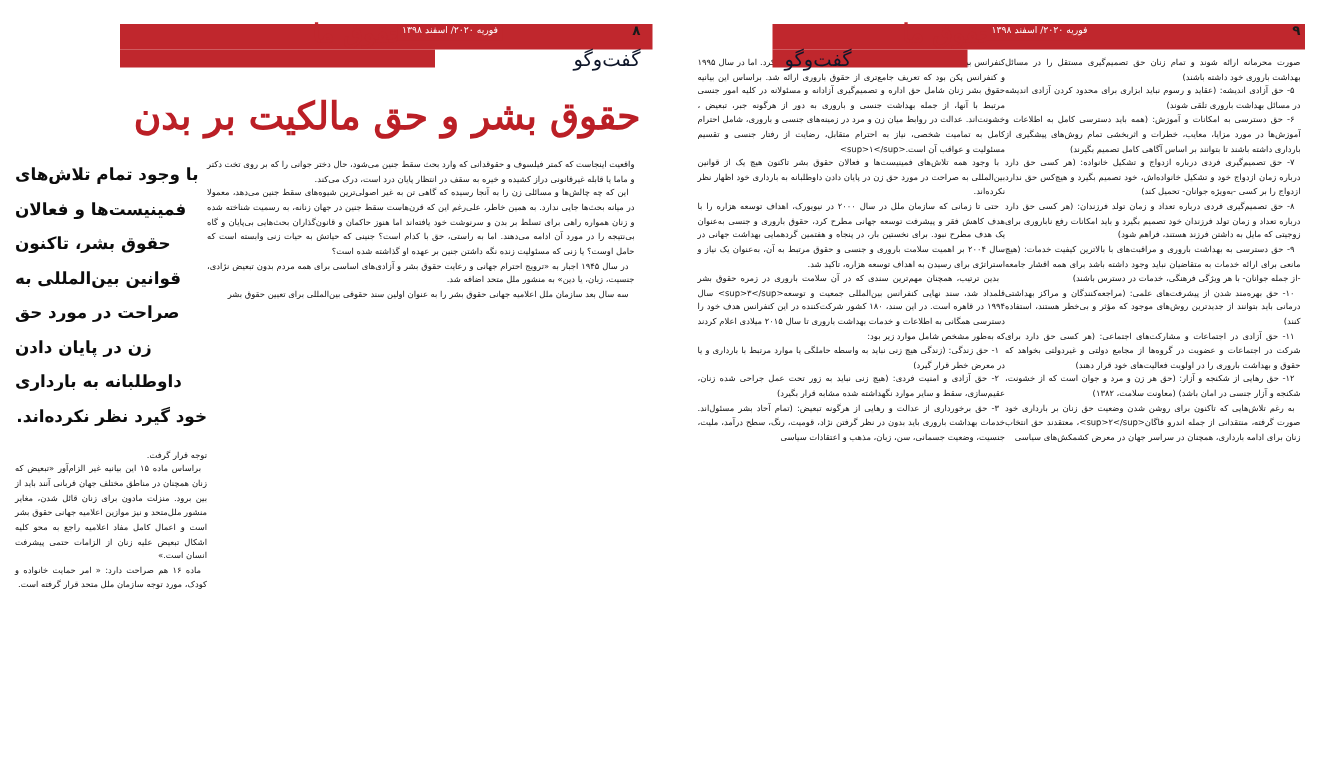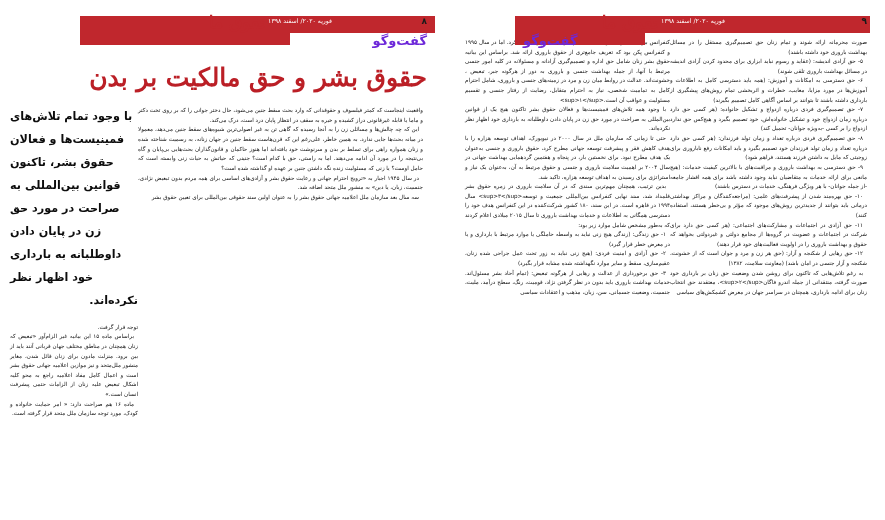--- a/index.html
+++ b/index.html
@@ -15,21 +15,21 @@
   .page-left{width:440px;padding:0;}
   .page-right{width:445px;padding:0;}
 
   
   .masthead{position:relative;height:34px;}
   .bar{
     position:absolute;background:#c0272d;height:17px;
   }
   .section-name{
     position:absolute;top:18px;
-    color:#6d28d9;font-weight:bold;font-size:13px;
+    color:#0f172a;font-weight:normal;font-size:13px;
     letter-spacing:-0.3px;
     text-align:right;
   }
   .brand{
     position:absolute;top:11px;
     color:#c0272d;font-weight:bold;font-size:17px;
     font-family:"DejaVu Serif","Liberation Serif",serif;
     white-space:nowrap;
   }
   .datebox{
@@ -154,21 +154,21 @@
     <div class="headline">حقوق بشر و حق مالکیت بر بدن</div>
 
     <div class="cols rp-cols">
       <div class="col rp-col-a">
         <p class="noind">واقعیت اینجاست که کمتر فیلسوف و حقوقدانی که وارد بحث سقط جنین می‌شود، حال دختر جوانی را که بر روی تخت دکتر و ماما یا قابله غیرقانونی دراز کشیده و خیره به سقف در انتظار پایان درد است، درک می‌کند.</p>
         <p>این که چه چالش‌ها و مسائلی زن را به آنجا رسیده که گاهی تن به غیر اصولی‌ترین شیوه‌های سقط جنین می‌دهد، معمولا در میانه بحث‌ها جایی ندارد. به همین خاطر، علی‌رغم این که قرن‌هاست سقط جنین در جهان زنانه، به رسمیت شناخته شده و زنان همواره راهی برای تسلط بر بدن و سرنوشت خود یافته‌اند اما هنوز حاکمان و قانون‌گذاران بحث‌هایی بی‌پایان و گاه بی‌نتیجه را در مورد آن ادامه می‌دهند. اما به راستی، حق با کدام است؟ جنینی که حیاتش به حیات زنی وابسته است که حامل اوست؟ یا زنی که مسئولیت زنده نگه داشتن جنین بر عهده او گذاشته شده است؟</p>
         <p>در سال ۱۹۴۵ اجبار به «ترویج احترام جهانی و رعایت حقوق بشر و آزادی‌های اساسی برای همه مردم بدون تبعیض نژادی، جنسیت، زبان، یا دین» به  منشور ملل متحد اضافه شد.</p>
         <p>سه سال بعد سازمان ملل اعلامیه جهانی حقوق بشر را به عنوان اولین سند حقوقی بین‌المللی برای تعیین حقوق بشر</p>
       </div>
       <div class="col rp-col-b">
-        <div class="quote">با وجود تمام تلاش‌های فمینیست‌ها و فعالان حقوق بشر، تاکنون قوانین بین‌المللی به صراحت در مورد حق زن در پایان دادن داوطلبانه به بارداری خود اظهار نظر نکرده‌اند.</div>
+        <div class="quote">با وجود تمام تلاش‌های فمینیست‌ها و فعالان حقوق بشر، تاکنون قوانین بین‌المللی به صراحت در مورد حق زن در پایان دادن داوطلبانه به بارداری خود گیرد نظر نکرده‌اند.</div>
         <p class="noind">توجه قرار گرفت.</p>
         <p>براساس ماده ۱۵ این بیانیه غیر الزام‌آور «تبعیض که زنان همچنان در مناطق مختلف جهان قربانی آنند باید از بین برود. منزلت مادون برای زنان قائل شدن، مغایر منشور ملل‌متحد و نیز موازین اعلامیه جهانی حقوق بشر است و اعمال کامل مفاد اعلامیه راجع به محو کلیه اشکال تبعیض علیه زنان از الزامات حتمی پیشرفت انسان است.»</p>
         <p>ماده ۱۶ هم صراحت دارد: « امر حمایت خانواده و کودک، مورد توجه سازمان ملل متحد قرار گرفته است.</p>
       </div>
     </div>
   </div>
 
 </div>
 
 </body></html>

